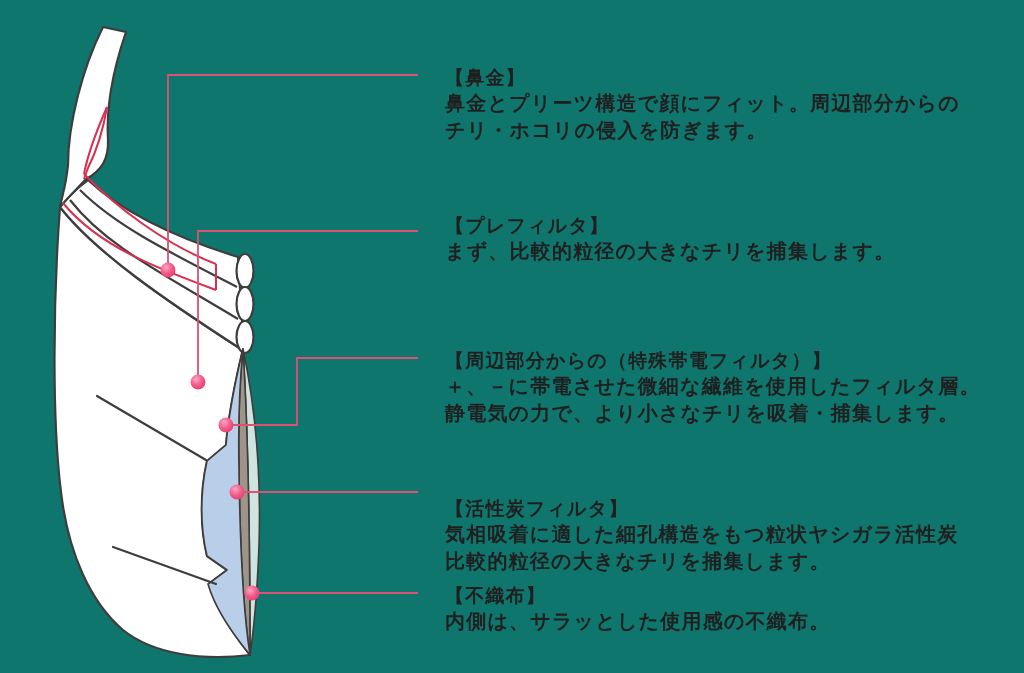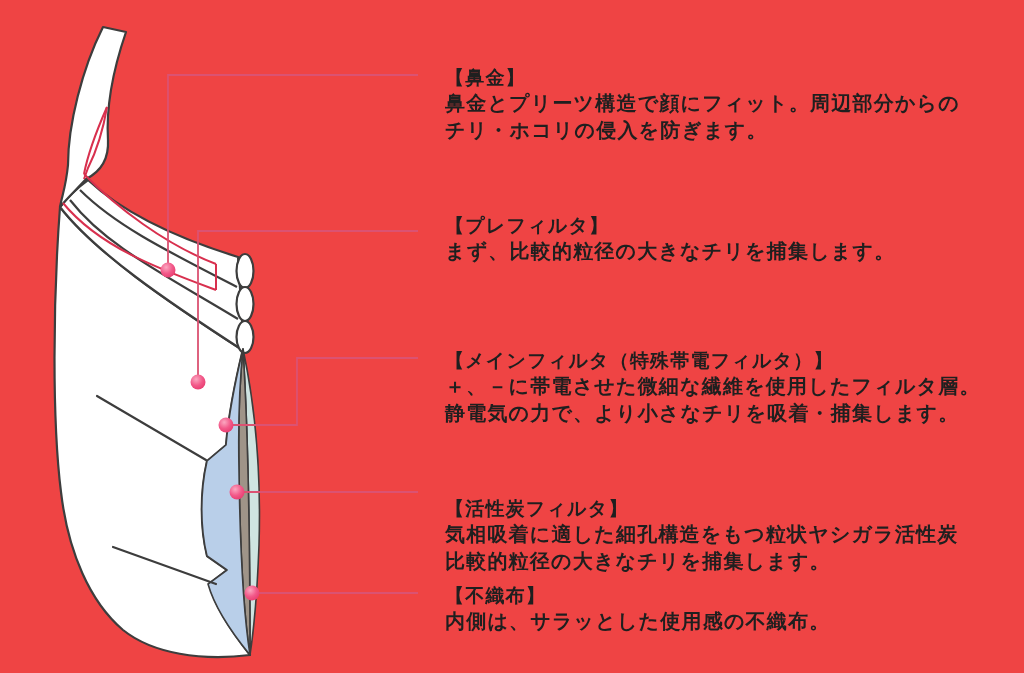--- a/index.html
+++ b/index.html
@@ -1,19 +1,19 @@
 <!DOCTYPE html>
 <html><head>
 <meta charset="utf-8">
 <style>
   html,body{margin:0;padding:0;background:#ffffff;}
   .stage{
     position:relative;
     width:1024px;height:673px;
-    background:#ef4444;
+    background:#0f766e;
     overflow:hidden;
     font-family:"DejaVu Sans","Liberation Sans",sans-serif;
   }
   .diagram-svg{position:absolute;left:0;top:0;}
   .callout{
     position:absolute;
     left:445px;
     width:575px;
     color:#1f1f1f;
     white-space:nowrap;
@@ -104,21 +104,21 @@
     <div class="callout-body-line">鼻金とプリーツ構造で顔にフィット。周辺部分からの</div>
     <div class="callout-body-line">チリ・ホコリの侵入を防ぎます。</div>
   </div>
 
   <div class="callout" style="top:212px">
     <div class="callout-heading">【プレフィルタ】</div>
     <div class="callout-body-line">まず、比較的粒径の大きなチリを捕集します。</div>
   </div>
 
   <div class="callout" style="top:347px">
-    <div class="callout-heading">【メインフィルタ（特殊帯電フィルタ）】</div>
+    <div class="callout-heading">【周辺部分からの（特殊帯電フィルタ）】</div>
     <div class="callout-body-line">＋、－に帯電させた微細な繊維を使用したフィルタ層。</div>
     <div class="callout-body-line">静電気の力で、より小さなチリを吸着・捕集します。</div>
   </div>
 
   <div class="callout" style="top:495px">
     <div class="callout-heading">【活性炭フィルタ】</div>
     <div class="callout-body-line">気相吸着に適した細孔構造をもつ粒状ヤシガラ活性炭</div>
     <div class="callout-body-line">比較的粒径の大きなチリを捕集します。</div>
   </div>
 

